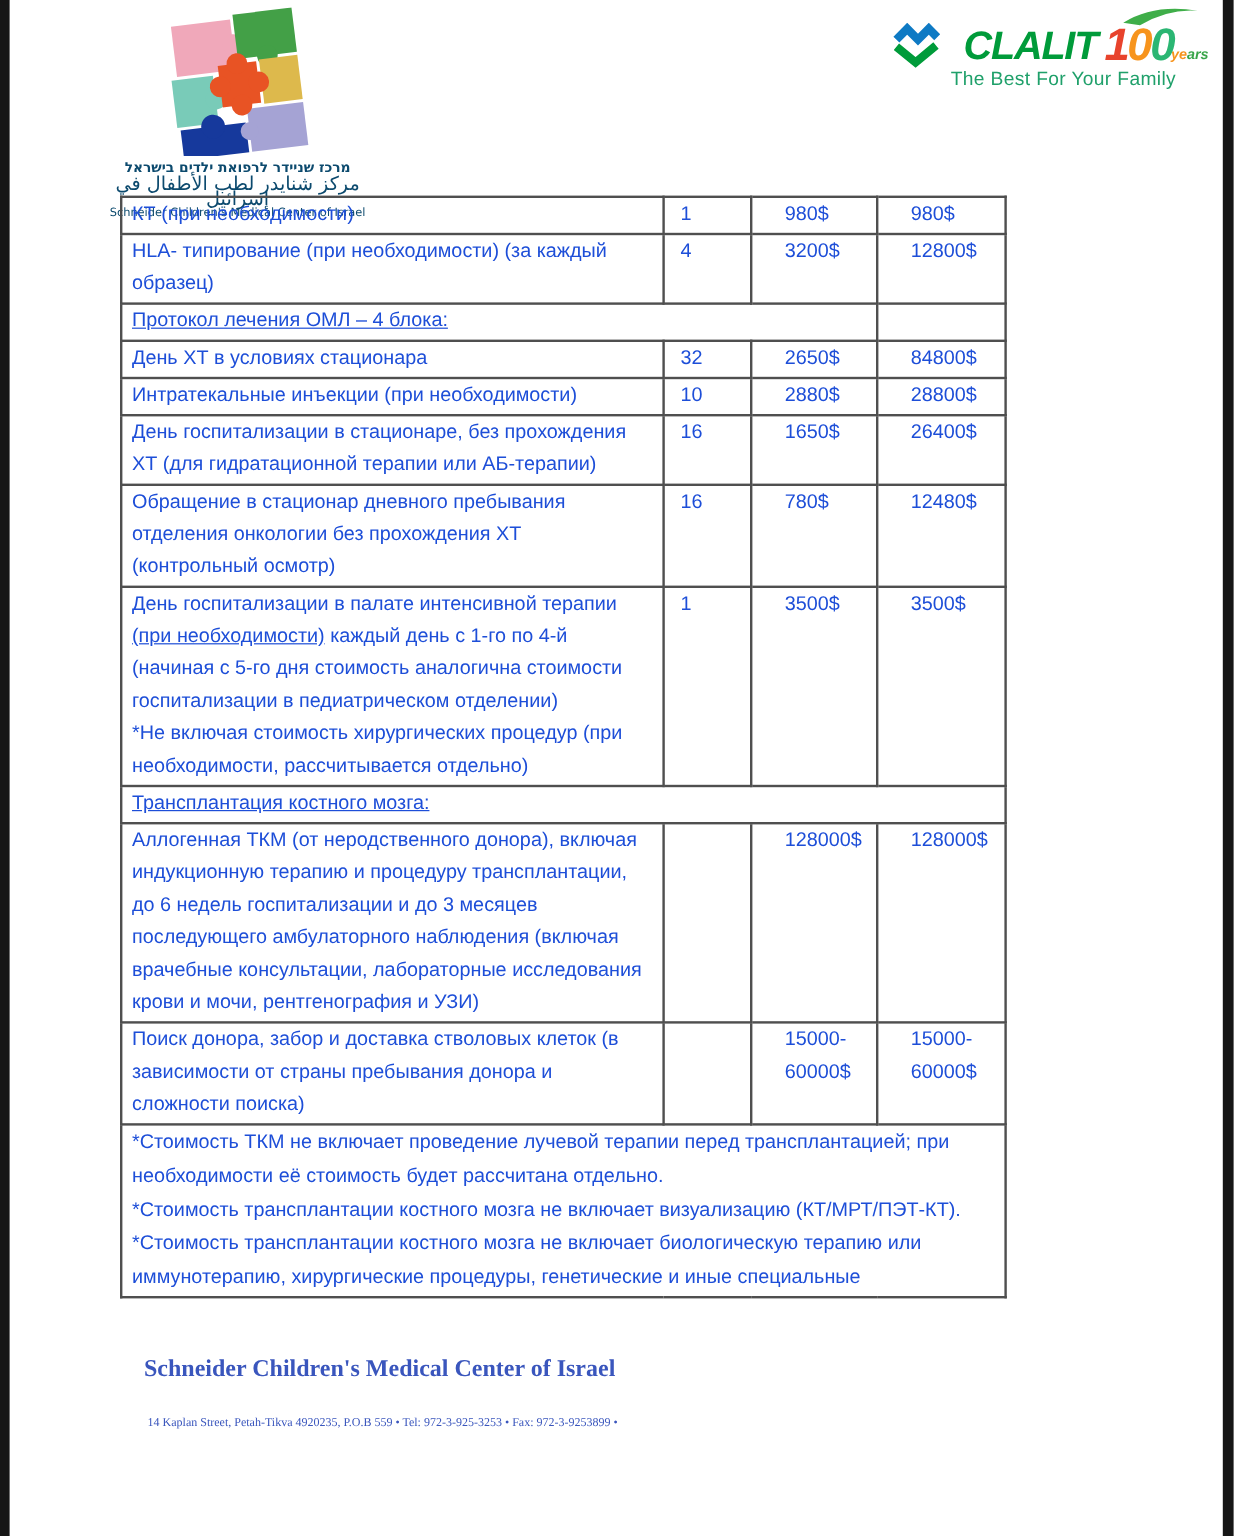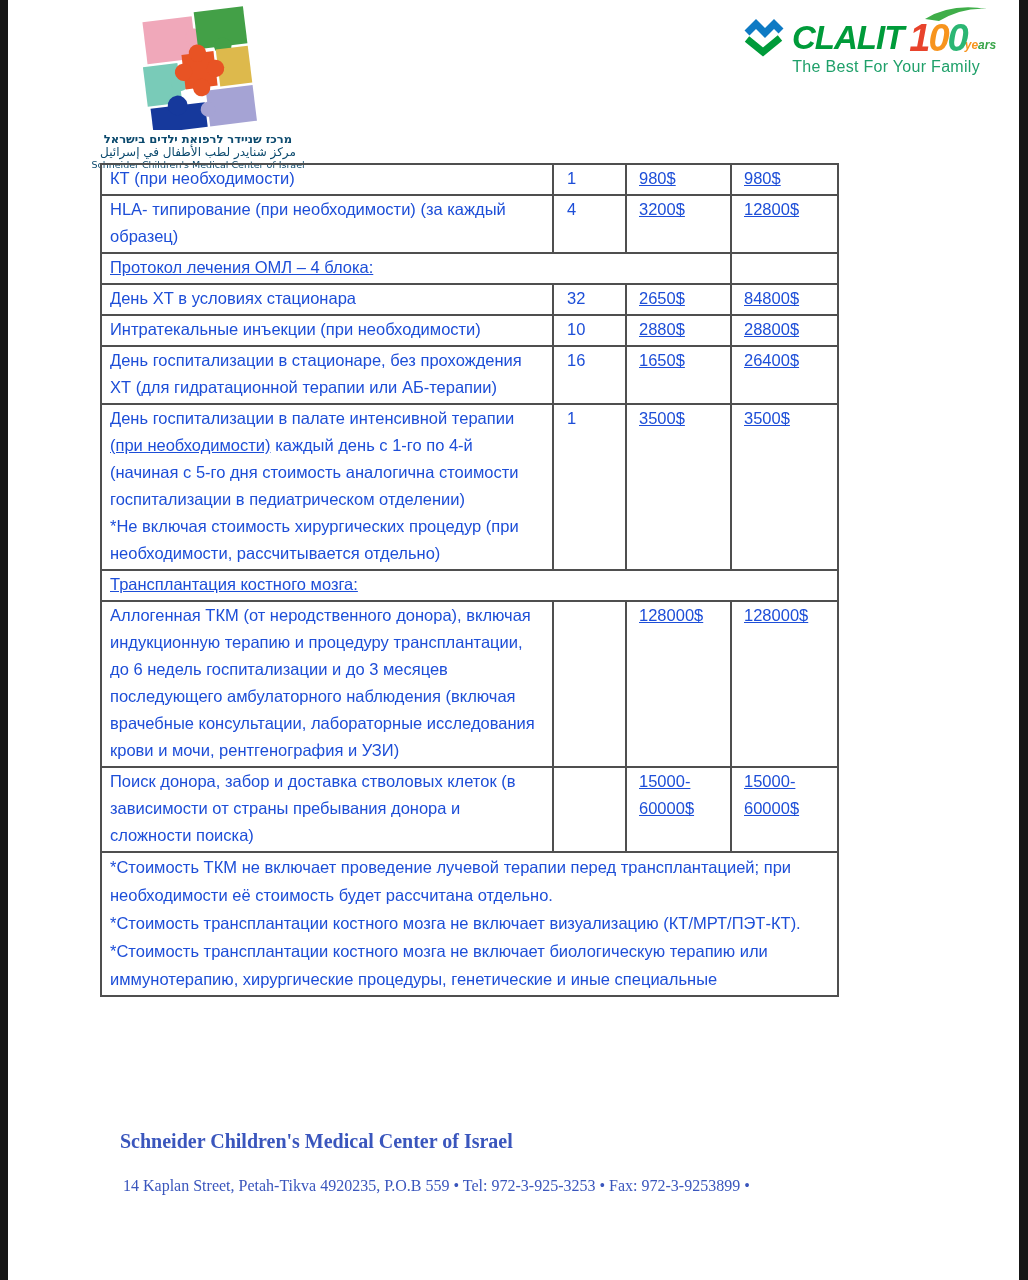--- a/index.html
+++ b/index.html
@@ -7,54 +7,54 @@
         font-family:"Liberation Sans",sans-serif;}
   .edge{position:absolute;top:0;height:1280px;background:#161616;}
   .edge.left{left:0;width:8px;}
   .edge.right{right:0;width:9px;}
 
   
   .schneider-block{position:absolute;left:88px;top:6px;width:220px;text-align:center;
                    font-family:"DejaVu Sans",sans-serif;color:#0c4a6e;}
   .puzzle-wrap{width:124px;height:124px;margin:0 auto 2px auto;}
   .sch-hebrew{font-size:11.5px;font-weight:bold;line-height:14px;direction:rtl;}
-  .sch-arabic{font-size:12px;line-height:13px;direction:rtl;}
+  .sch-arabic{font-size:16px;line-height:13px;direction:rtl;}
   .sch-english{font-size:9.5px;line-height:12px;}
 
   
   .clalit-block{position:absolute;left:742px;top:16px;width:244px;}
   .clalit-row{display:flex;align-items:center;height:44px;}
   .clalit-mark{width:44px;height:38px;flex:0 0 auto;}
   .clalit-name{font-size:33px;font-weight:800;font-style:italic;color:#009b3a;
-               letter-spacing:-1px;margin-left:6px;}
+               letter-spacing:-1px;margin-left:17px;}
   .clalit-anniv{position:relative;font-size:38px;font-weight:800;font-style:italic;
                 letter-spacing:-2px;margin-left:6px;}
   .anniv-d0{color:#e8432c;} .anniv-d1{color:#f7941d;} .anniv-d2{color:#2bb673;}
   .clalit-swoosh{position:absolute;left:14px;top:-12px;width:66px;height:18px;}
   .clalit-years{font-size:12px;font-weight:700;font-style:italic;margin:14px 0 0 -2px;}
   .yr-d0,.yr-d1{color:#f7941d;} .yr-d2,.yr-d3,.yr-d4{color:#39a54a;}
   .clalit-tagline{font-size:16px;color:#1fa06a;text-align:right;padding-right:6px;
                   margin-top:-2px;letter-spacing:.3px;}
 
   
   .price-table{position:absolute;left:100px;top:163px;width:737px;border-collapse:collapse;
                table-layout:fixed;}
   .price-table td{border:2px solid #4f4f4f;vertical-align:top;font-size:16.5px;
                   line-height:27px;padding:0 8px 2px 8px;color:#1d4ed8;white-space:pre-line;}
   .price-table td.c-qty{padding-left:13px;}
-  .price-table td.c-unit,.price-table td.c-total{padding-left:12px;text-decoration:underline;}
+  .price-table td.c-unit,.price-table td.c-total{padding-left:27px;}
   .price-table .u{text-decoration:underline;}
   .price-table td.notes-cell{line-height:28px;border-radius:17px;}
 
   
   .footer-title{position:absolute;left:120px;top:1130px;
                 font-family:"Liberation Serif",serif;font-weight:bold;
                 font-size:20px;color:#3a56bd;}
   .footer-address{position:absolute;left:123px;top:1176px;
-                  font-family:"Liberation Serif",serif;font-size:16px;
+                  font-family:"Liberation Serif",serif;font-size:10px;
                   color:#3a56bd;line-height:20px;}
 </style>
 </head>
 <body>
 
 <div class="page">
   <div class="edge left"></div>
   <div class="edge right"></div>
 
   <div class="schneider-block">
@@ -142,20 +142,28 @@
           <td class="c-total">28800$</td>
         </tr>
         <tr>
           <td class="c-desc">День госпитализации в стационаре, без прохождения
 ХТ (для гидратационной терапии или АБ-терапии)</td>
           <td class="c-qty">16</td>
           <td class="c-unit">1650$</td>
           <td class="c-total">26400$</td>
         </tr>
         <tr>
+          <td class="c-desc">Обращение в стационар дневного пребывания
+отделения онкологии без прохождения ХТ
+(контрольный осмотр)</td>
+          <td class="c-qty">16</td>
+          <td class="c-unit">780$</td>
+          <td class="c-total">12480$</td>
+        </tr>
+        <tr>
           <td class="c-desc">День госпитализации в палате интенсивной терапии
 <span class="u">(при необходимости)</span> каждый день с 1-го по 4-й
 (начиная с 5-го дня стоимость аналогична стоимости
 госпитализации в педиатрическом отделении)
 *Не включая стоимость хирургических процедур  (при
 необходимости, рассчитывается отдельно)</td>
           <td class="c-qty">1</td>
           <td class="c-unit">3500$</td>
           <td class="c-total">3500$</td>
         </tr>

